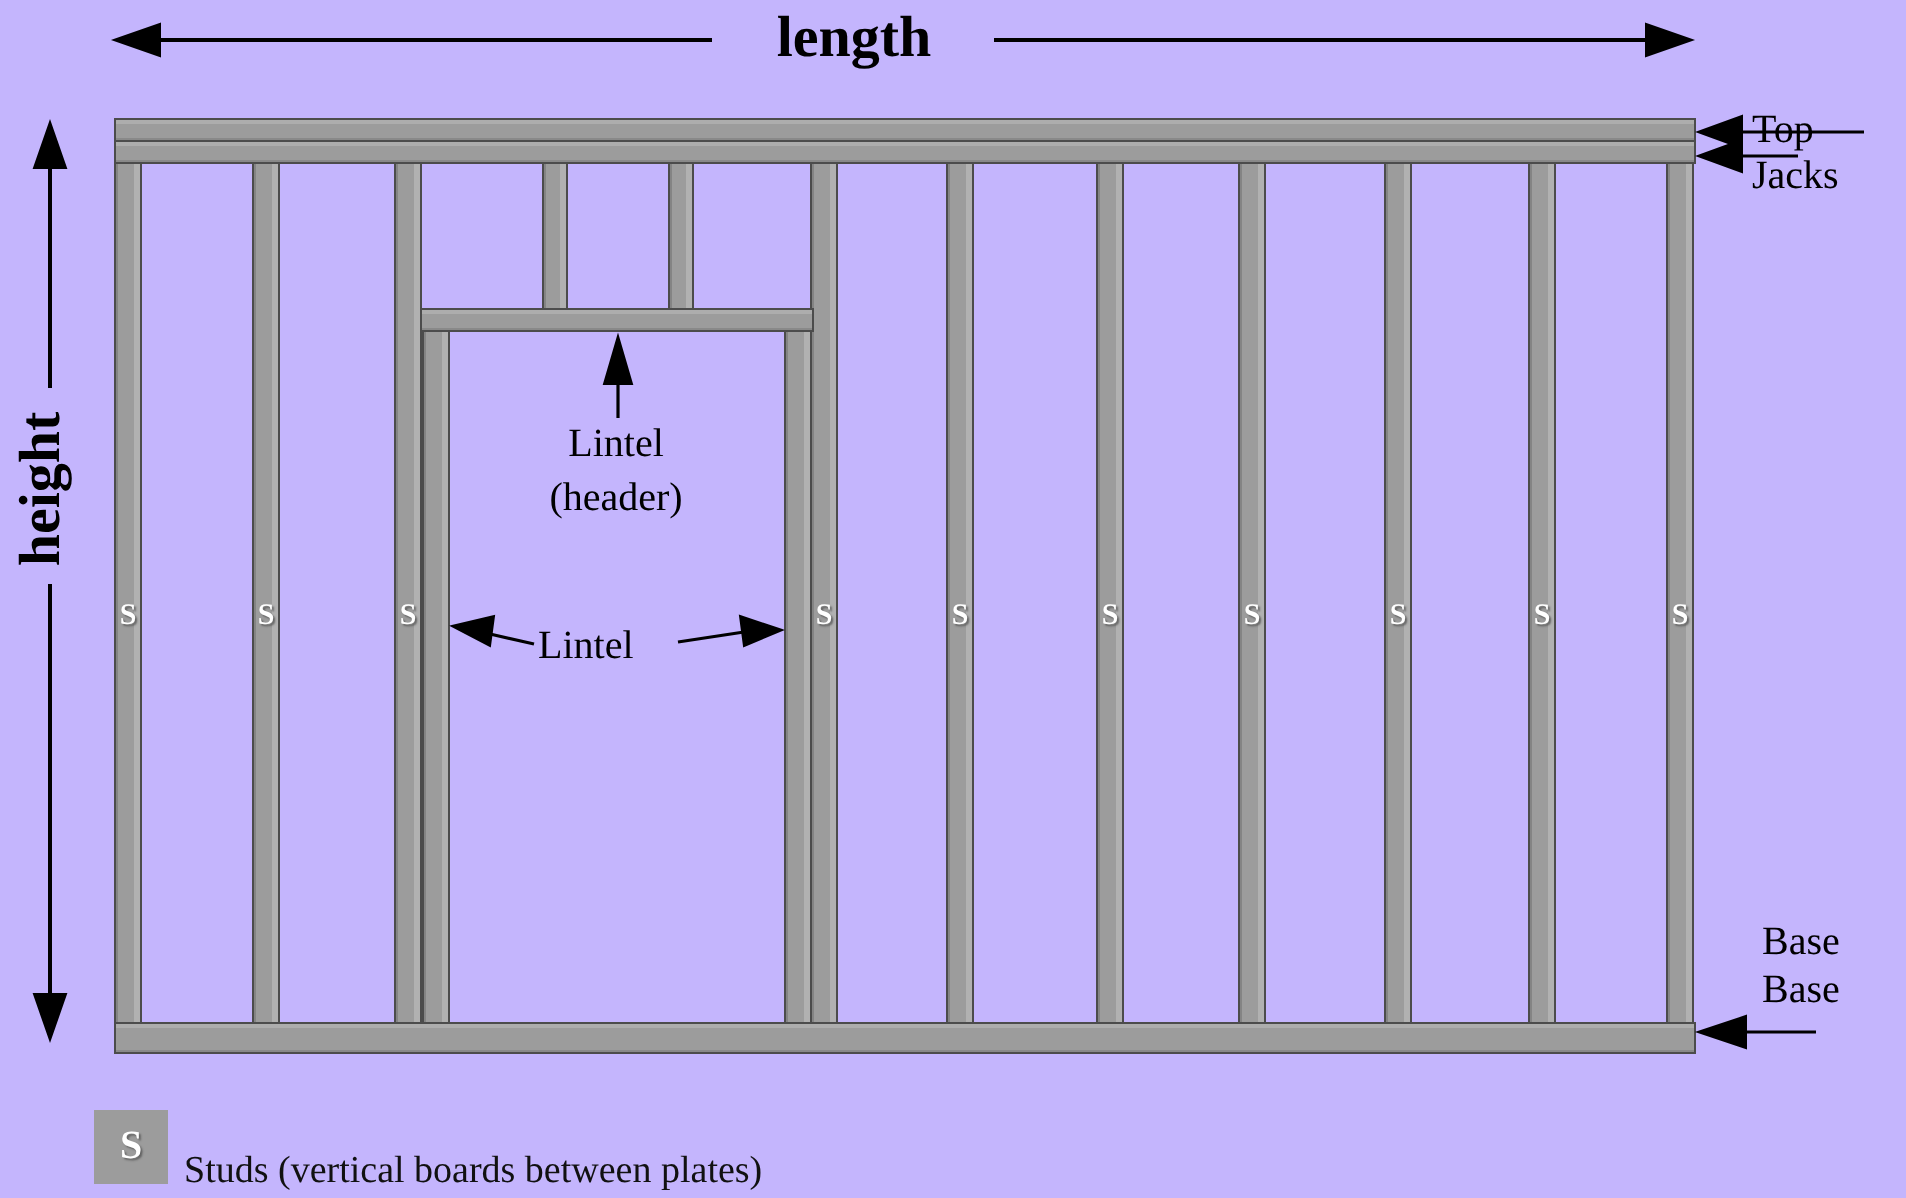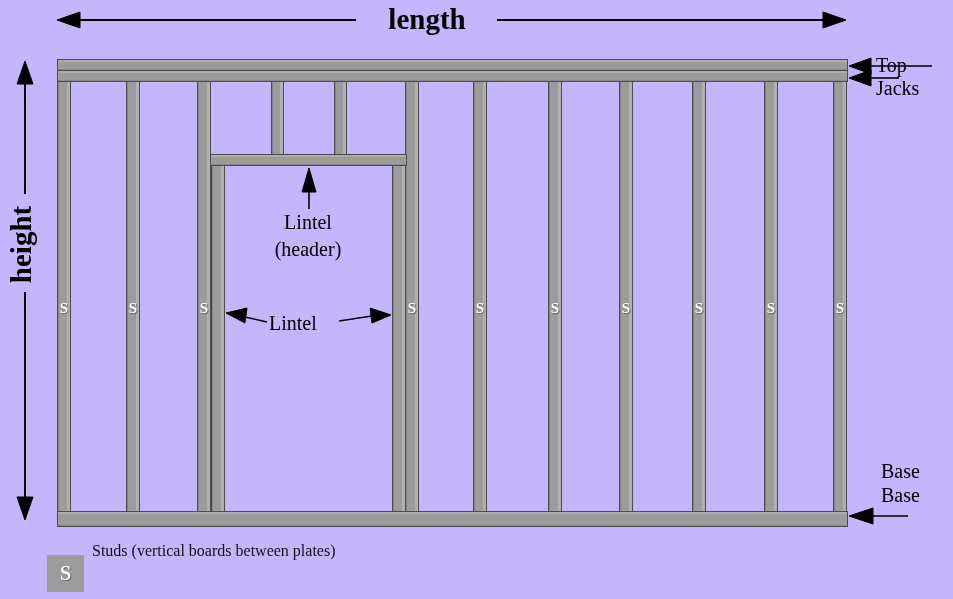--- a/index.html
+++ b/index.html
@@ -58,22 +58,22 @@
     background: #9c9c9c;
     text-align: center;
     line-height: 37px;
     color: #ffffff;
     font-weight: bold;
     font-size: 20px;
     text-shadow: 1px 1px 1px rgba(60,60,60,0.6);
   }
   #legend-text {
     position: absolute;
-    left: 92px; top: 542px;
-    font-size: 16px;
+    left: 92px; top: 575px;
+    font-size: 19px;
     color: #111111;
   }
 </style>
 </head>
 <body>
 
 <div id="stage">
 
   <div class="dim-label" style="left:352px; top:3px; width:150px; text-align:center;">length</div>
   <div class="dim-label" style="left:-49px; top:228px; width:140px; text-align:center; transform:rotate(-90deg);">height</div>

